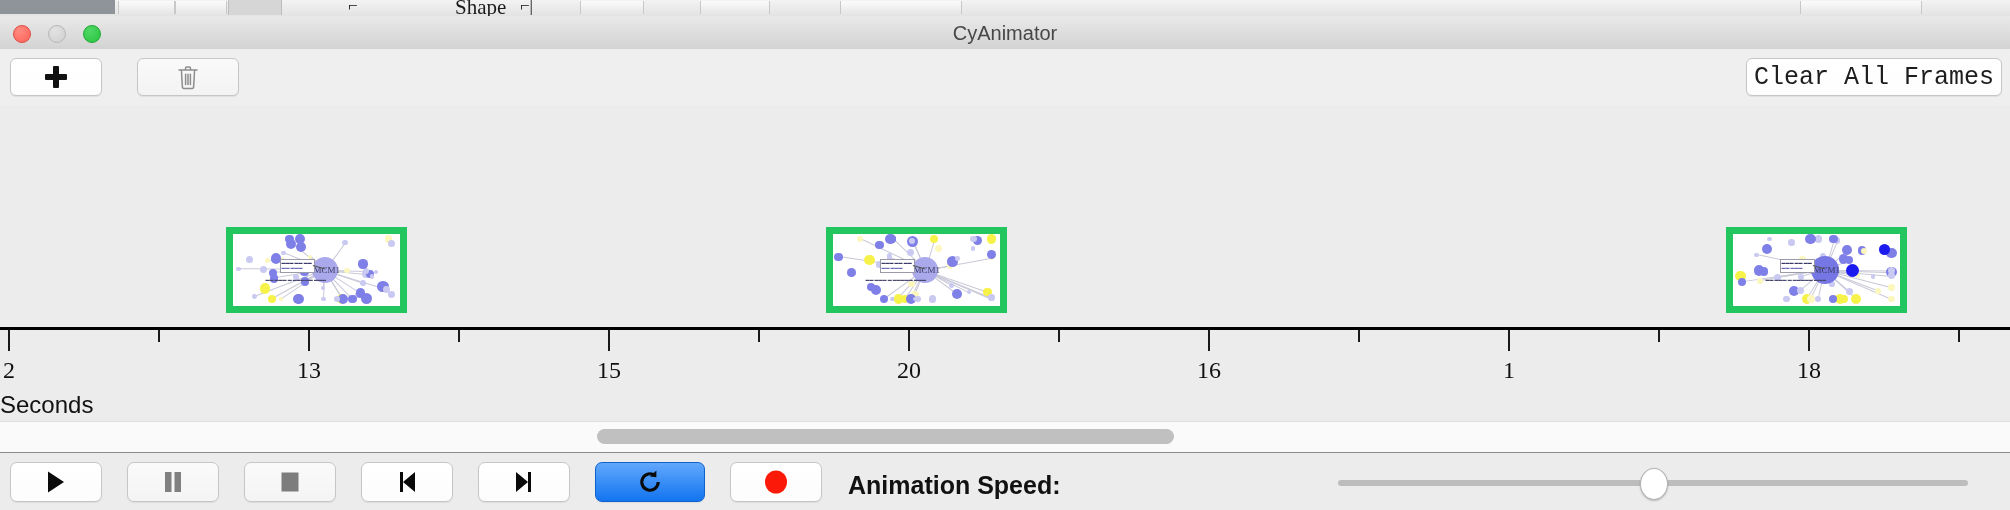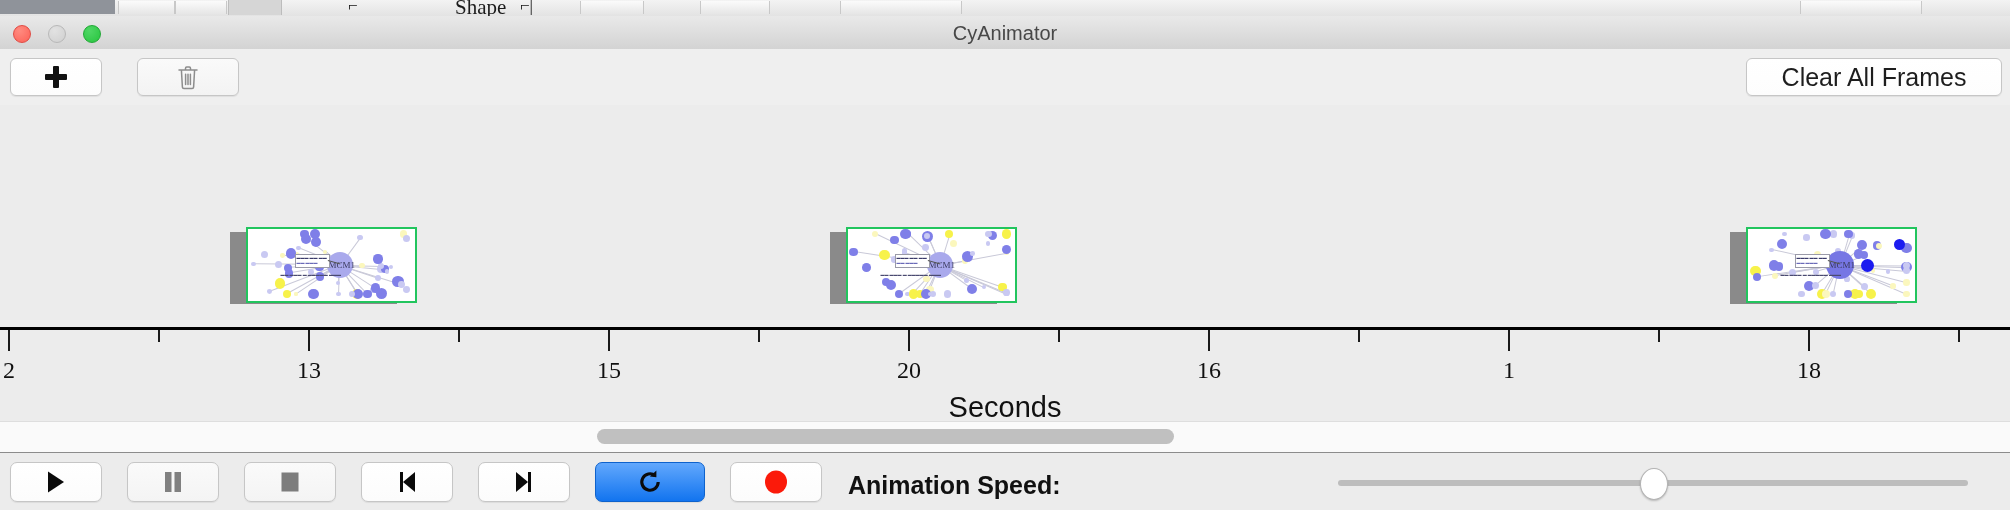--- a/index.html
+++ b/index.html
@@ -35,41 +35,41 @@
     font-size:20px;color:#474747;font-family:"Liberation Sans",sans-serif;}
 
   
   .toolbar{position:absolute;left:0;top:33px;width:2010px;height:56px;background:#efefef;border-bottom:1px solid #c9c9c9;}
   .btn{position:absolute;border-radius:6px;border:1px solid #c6c6c6;
     box-shadow:0 1px 1px rgba(0,0,0,.07);display:flex;align-items:center;justify-content:center;box-sizing:border-box;}
   .btn.on{background:linear-gradient(#ffffff,#fdfdfd);}
   .btn.off{background:linear-gradient(#fafafa,#f3f3f3);}
   #add-btn{left:10px;top:9px;width:92px;height:38px;}
   #del-btn{left:137px;top:9px;width:102px;height:38px;}
-  #clear-btn{right:8px;top:9px;width:256px;height:38px;}
+  #clear-btn{right:8px;top:9px;width:256px;height:38px;font-family:Liberation Mono, monospace;}
   #clear-btn .lbl{font-size:25px;color:#1d1d1d;}
   .plus{position:relative;width:24px;height:24px;}
   .plus:before,.plus:after{content:"";position:absolute;background:#111;border-radius:1px;}
   .plus:before{left:9px;top:1px;width:6px;height:22px;}
   .plus:after{left:1px;top:9px;width:22px;height:6px;}
   .trash{width:22px;height:25px;}
 
   
   .timeline{position:absolute;left:0;top:89px;width:2010px;height:316px;background:#ececec;}
   .frame{position:absolute;}
   .frame .shadow{position:absolute;left:4px;top:5px;width:100%;height:100%;background:#8a8a8a;}
-  .frame .pic{position:relative;background:#fff;border:2px solid #22c55e;overflow:hidden;margin-left:20px;}
+  .frame .pic{position:relative;background:#fff;border:7px solid #22c55e;overflow:hidden;}
   .axis-line{position:absolute;left:0;top:222px;width:2010px;height:3px;background:#000;}
   .tick{position:absolute;top:225px;width:2px;background:#1a1a1a;}
   .tick.major{height:21px;}
   .tick.minor{height:12px;}
   .tlabel{position:absolute;top:252px;font-size:24px;color:#111;
     font-family:"Liberation Serif",serif;transform:translateX(-50%);white-space:nowrap;}
-  .axis-title{position:absolute;top:286px;left:0;width:2010px;text-align:center;
-    font-size:29px;color:#111;font-family:"Liberation Sans",sans-serif;}
+  .axis-title{position:absolute;top:286px;left:0;width:2010px;text-align:left;
+    font-size:24px;color:#111;font-family:"Liberation Sans",sans-serif;}
 
   
   .scrollbar{position:absolute;left:0;top:405px;width:2010px;height:30px;
     background:#fafafa;border-top:1px solid #dedede;border-bottom:2px solid #8c8c8c;}
   .sb-thumb{position:absolute;top:7px;height:15px;border-radius:8px;background:#c0c0c0;}
 
   
   .bottombar{position:absolute;left:0;top:437px;width:2010px;height:57px;background:#ececec;}
   .cbtn{position:absolute;top:9px;height:40px;border-radius:7px;border:1px solid #c6c6c6;
     box-shadow:0 1px 1px rgba(0,0,0,.07);display:flex;align-items:center;justify-content:center;box-sizing:border-box;}

